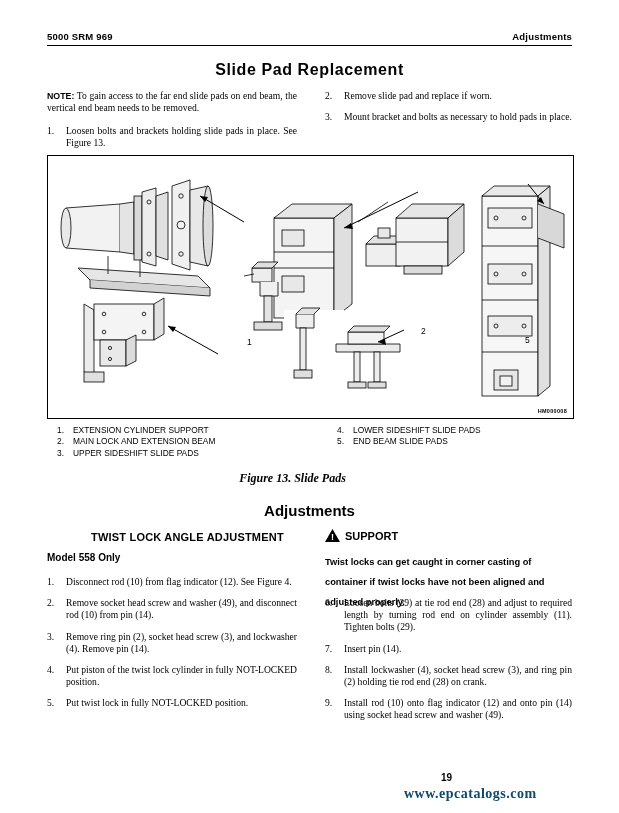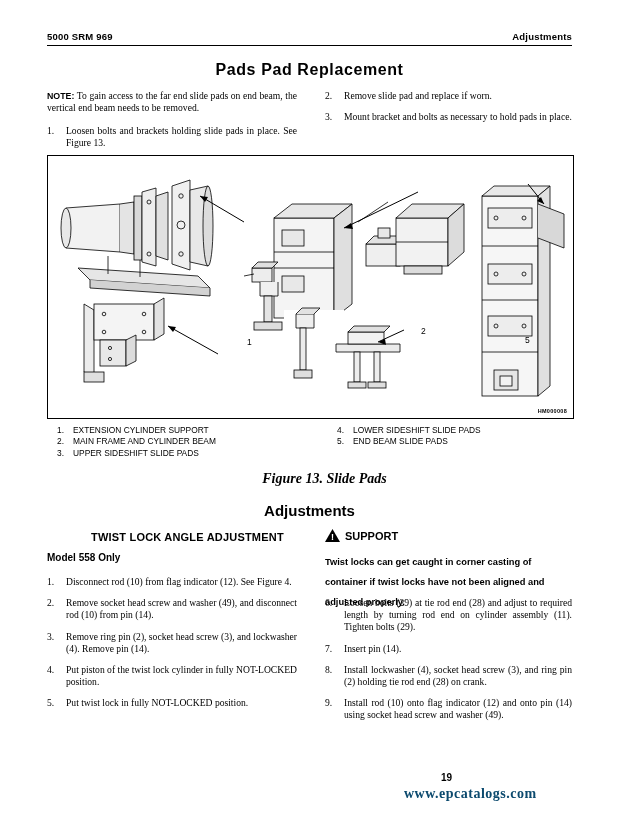--- a/index.html
+++ b/index.html
@@ -127,25 +127,25 @@
   .legend-col {
     position: absolute;
     top: 0;
   }
   .legend-col.a { left: 10px; width: 260px; }
   .legend-col.b { left: 290px; width: 250px; }
   .legend-row { display: flex; }
   .legend-row .ln { width: 16px; }
   .fig-caption {
     position: absolute;
-    left: 62px;
+    left: 30px;
     top: 471px;
     width: 525px;
     text-align: center;
-    font-size: 14px;
+    font-size: 12px;
     font-weight: bold;
     font-style: italic;
   }
   
   .section-title {
     position: absolute;
     left: 47px;
     top: 502px;
     width: 525px;
     text-align: center;
@@ -223,21 +223,21 @@
 <body>
 
 <div class="page">
 
   <div class="header">
     <span>5000 SRM 969</span>
     <span>Adjustments</span>
   </div>
   <div class="header-rule"></div>
 
-  <div class="doc-title">Pads Pad Replacement</div>
+  <div class="doc-title">Slide Pad Replacement</div>
 
   <div class="col col-left note-block">
     <span class="note-label">NOTE:</span><span> To gain access to the far end slide pads on end beam, the vertical end beam needs to be removed.</span>
   </div>
 
   <ol class="col col-left steps steps-left">
     <li>
       <span class="num">1.</span>
       <span>Loosen bolts and brackets holding slide pads in place.  See Figure 13.</span>
     </li>
@@ -377,21 +377,21 @@
   </div>
 
   <div class="legend">
     <div class="legend-col a">
       <div class="legend-row">
         <span class="ln">1.</span>
         <span>EXTENSION CYLINDER SUPPORT</span>
       </div>
       <div class="legend-row">
         <span class="ln">2.</span>
-        <span>MAIN FRAME AND CYLINDER BEAM</span>
+        <span>MAIN LOCK AND EXTENSION BEAM</span>
       </div>
       <div class="legend-row">
         <span class="ln">3.</span>
         <span>UPPER SIDESHIFT SLIDE PADS</span>
       </div>
     </div>
     <div class="legend-col b">
       <div class="legend-row">
         <span class="ln">4.</span>
         <span>LOWER SIDESHIFT SLIDE PADS</span>

